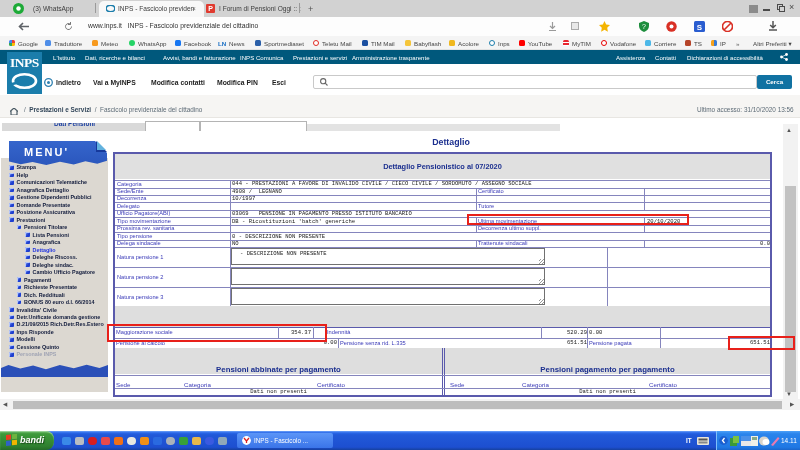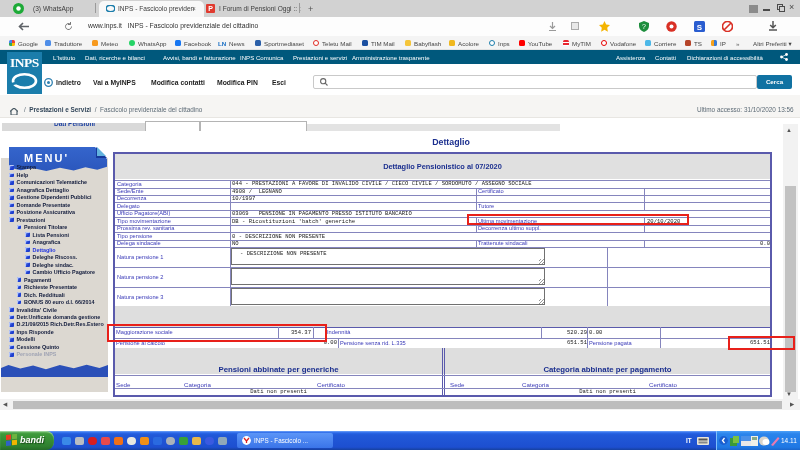--- a/index.html
+++ b/index.html
@@ -26,21 +26,21 @@
 #bc{left:0;top:95px;width:800px;height:23px;background:#f6f5f3;border-bottom:1px solid #e8e6e2;}
 .bct{top:7px;font-size:6.4px;color:#5d6b76;white-space:nowrap;}
 
 #slv1{left:2px;top:123px;width:143px;height:8px;background:#d9d9d9;overflow:hidden;}
 #slv2{left:145px;top:121px;width:55px;height:10px;background:#fff;border:1px solid #b4b4b4;border-bottom:none;}
 #slv3{left:200px;top:121px;width:107px;height:10px;background:#fff;border:1px solid #b4b4b4;border-bottom:none;}
 #slv4{left:307px;top:124px;width:253px;height:7px;background:#e3e3e3;}
 
 #menu{left:1px;top:131px;width:107px;height:268px;}
 #mgray{left:0px;top:27px;width:107px;height:234px;background:#dcd8d1;}
-#mhead{left:8px;top:16px;width:98px;height:24px;background:linear-gradient(180deg,#3565cc,#2b57bd);clip-path:polygon(0 0,100% 0,100% 82%,90% 95%,78% 84%,66% 98%,52% 86%,38% 100%,24% 88%,12% 97%,0 85%);}
+#mhead{left:8px;top:10px;width:98px;height:24px;background:linear-gradient(180deg,#3565cc,#2b57bd);clip-path:polygon(0 0,100% 0,100% 82%,90% 95%,78% 84%,66% 98%,52% 86%,38% 100%,24% 88%,12% 97%,0 85%);}
 #mbar{left:0px;top:232px;width:107px;height:14px;background:#2b50b8;clip-path:polygon(0 35%,7% 15%,18% 40%,30% 18%,42% 45%,55% 15%,68% 38%,80% 12%,92% 35%,100% 15%,100% 100%,0 100%);}
 .mi{font-size:5.4px;font-weight:bold;color:#0a2a7e;white-space:nowrap;}
 .mic{width:4.5px;height:4.5px;background:linear-gradient(135deg,#5c7ce8 20%,#1e3fd0 60%);border-radius:1px;box-shadow:inset 1px 1px 0 #b8c8f8;}
 
 .lb{font-size:5.7px;color:#3a3ab8;white-space:nowrap;}
 .vl{font-family:"Liberation Mono",monospace;font-size:5.55px;color:#1a1a1a;white-space:nowrap;}
 .hl{background:#8585bd;height:1px;}
 .vlne{background:#8585bd;width:1px;}
 .redbox{border:2px solid #e8201a;z-index:9;}
 
@@ -350,22 +350,22 @@
       <div class="ab vlne" style="left:660px;top:327px;height:21px;"></div>
       <div class="ab lb" style="left:116px;top:339.5px;">Pensione al calcolo</div>
       <div class="ab vl" style="left:257px;top:339.4px;width:80px;text-align:right;">0.00</div>
       <div class="ab lb" style="left:340px;top:339.5px;">Pensione senza rid. L.335</div>
       <div class="ab vl" style="left:507px;top:339.4px;width:80px;text-align:right;">651.51</div>
       <div class="ab lb" style="left:589px;top:339.5px;">Pensione pagata</div>
       <div class="ab vl" style="left:690px;top:339.4px;width:80px;text-align:right;">651.51</div>
       <div class="ab vlne" style="left:338px;top:337.5px;height:10.5px;"></div>
       <div class="ab vlne" style="left:587px;top:337.5px;height:10.5px;"></div>
       <div class="ab" style="left:115px;top:348px;width:655px;height:26px;background:#dedede;"></div>
-      <div class="ab" style="left:115px;top:364.5px;width:327px;text-align:center;font-size:7.8px;font-weight:bold;color:#1b2f8f;">Pensioni abbinate per generiche</div>
-      <div class="ab" style="left:444px;top:364.5px;width:327px;text-align:center;font-size:7.8px;font-weight:bold;color:#1b2f8f;">Categoria abbinate per pagamento</div>
+      <div class="ab" style="left:115px;top:364.5px;width:327px;text-align:center;font-size:7.8px;font-weight:bold;color:#1b2f8f;">Pensioni abbinate per pagamento</div>
+      <div class="ab" style="left:444px;top:364.5px;width:327px;text-align:center;font-size:7.8px;font-weight:bold;color:#1b2f8f;">Pensioni pagamento per pagamento</div>
       <div class="ab vlne" style="left:442px;top:348px;height:47px;background:#5a5aac;"></div>
       <div class="ab vlne" style="left:444px;top:348px;height:47px;background:#5a5aac;"></div>
       <div class="ab hl" style="left:115px;top:374.5px;width:655px;"></div>
       <div class="ab hl" style="left:115px;top:388px;width:655px;"></div>
       <div class="ab hl" style="left:113px;top:395px;width:658px;background:#5a5aac;"></div>
       <div class="ab lb" style="left:116px;top:380.8px;font-size:6.2px;">Sede</div>
       <div class="ab lb" style="left:184px;top:380.8px;font-size:6.2px;">Categoria</div>
       <div class="ab lb" style="left:317px;top:380.8px;font-size:6.2px;">Certificato</div>
       <div class="ab lb" style="left:450px;top:380.8px;font-size:6.2px;">Sede</div>
       <div class="ab lb" style="left:522px;top:380.8px;font-size:6.2px;">Categoria</div>

